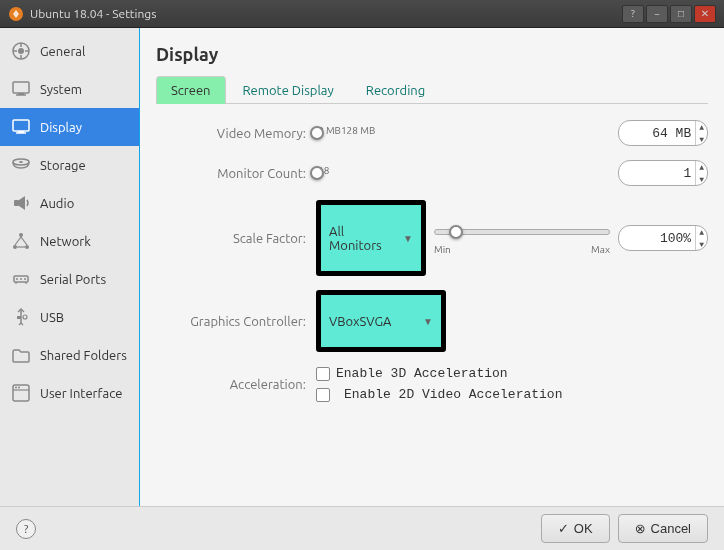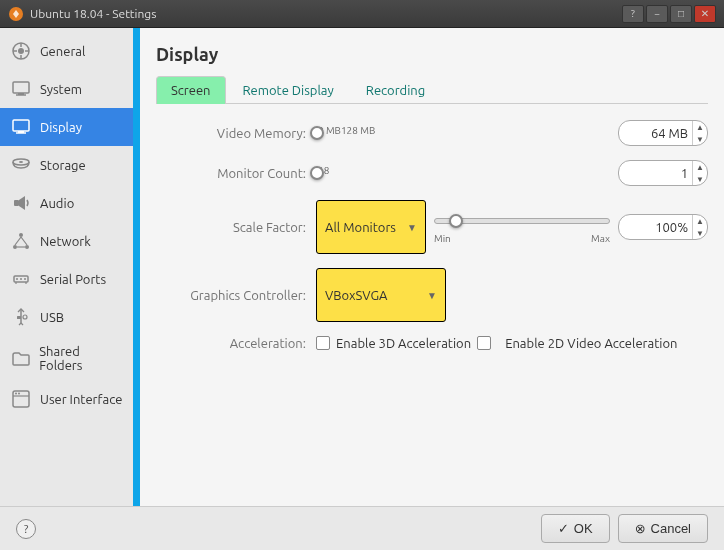--- a/index.html
+++ b/index.html
@@ -58,21 +58,21 @@
     .main-container {
       display: flex;
       height: calc(550px - 28px);
       background: #f0f0f0;
     }
 
     
     .sidebar {
       width: 140px;
       background: #e8e8e8;
-      border-right: 7px solid #0ea5e9;
+      border-right: 1px solid #0ea5e9;
       padding: 4px 0;
       flex-shrink: 0;
     }
     .sidebar-item {
       display: flex;
       align-items: center;
       gap: 8px;
       padding: 8px 10px;
       cursor: pointer;
       color: #333;
@@ -204,20 +204,21 @@
 
     
     .spinbox {
       display: flex;
       align-items: center;
       border: 1px solid #aaa;
       border-radius: 12px;
       background: white;
       width: 90px;
       height: 26px;
+      font-family: Liberation Mono, monospace;
     }
     .spinbox-value {
       flex: 1;
       text-align: right;
       padding-right: 4px;
       font-size: 13px;
       color: #333;
       padding-left: 4px;
     }
     .spinbox-arrows {
@@ -234,23 +235,23 @@
       font-size: 8px;
       color: #555;
       cursor: pointer;
       padding: 0 3px;
     }
 
     
     .dropdown {
       display: flex;
       align-items: center;
-      border: 1px solid #000000;
+      border: 5px solid #000000;
       border-radius: 3px;
-      background: #fde047;
+      background: #5eead4;
       padding: 19px 8px;
       cursor: pointer;
       min-width: 100px;
     }
     .dropdown-value {
       flex: 1;
       font-size: 13px;
       color: #333;
     }
     .dropdown-arrow {
@@ -578,21 +579,21 @@
           <div class="dropdown" style="width:130px;">
             <span class="dropdown-value">VBoxSVGA</span>
             <span class="dropdown-arrow">▼</span>
           </div>
         </div>
       </div>
 
       <div class="form-row">
         <div class="form-label">Acceleration:</div>
         <div class="form-control">
-          <div style="display:flex; flex-direction:row; gap:6px;">
+          <div style="display:flex; flex-direction:column; gap:6px;font-family:Liberation Mono, monospace;">
             <div style="display:flex; align-items:center; gap:6px;">
               <div class="checkbox"></div>
               <span class="checkbox-label">Enable 3D Acceleration</span>
             </div>
             <div style="display:flex; align-items:center; gap:14px;">
               <div class="checkbox"></div>
               <span class="checkbox-label">Enable 2D Video Acceleration</span>
             </div>
           </div>
         </div>

